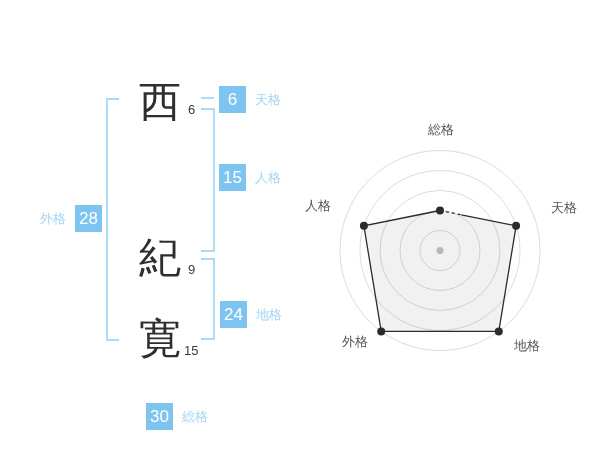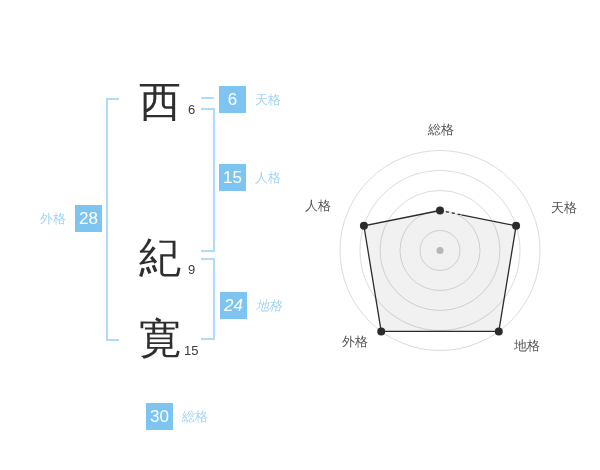--- a/index.html
+++ b/index.html
@@ -56,21 +56,21 @@
   .bracket-chikaku { left: 201px; top: 258px; height: 78px; }
   
   .kaku-row {
     position: absolute;
     display: flex;
     align-items: center;
     gap: 9px;
   }
   .row-tenkaku { left: 219px; top: 86px; }
   .row-jinkaku { left: 219px; top: 164px; }
-  .row-chikaku { left: 220px; top: 292px; font-style: italic; }
+  .row-chikaku { left: 220px; top: 301px; }
   .row-gaikaku { left: 40px;  top: 205px; }
   .row-soukaku { left: 146px; top: 403px; text-align: center; }
   .badge {
     width: 27px; height: 27px;
     background: var(--badge, #7dc5f0);
     color: #ffffff;
     font-size: 17px;
     display: flex;
     align-items: center;
     justify-content: center;

